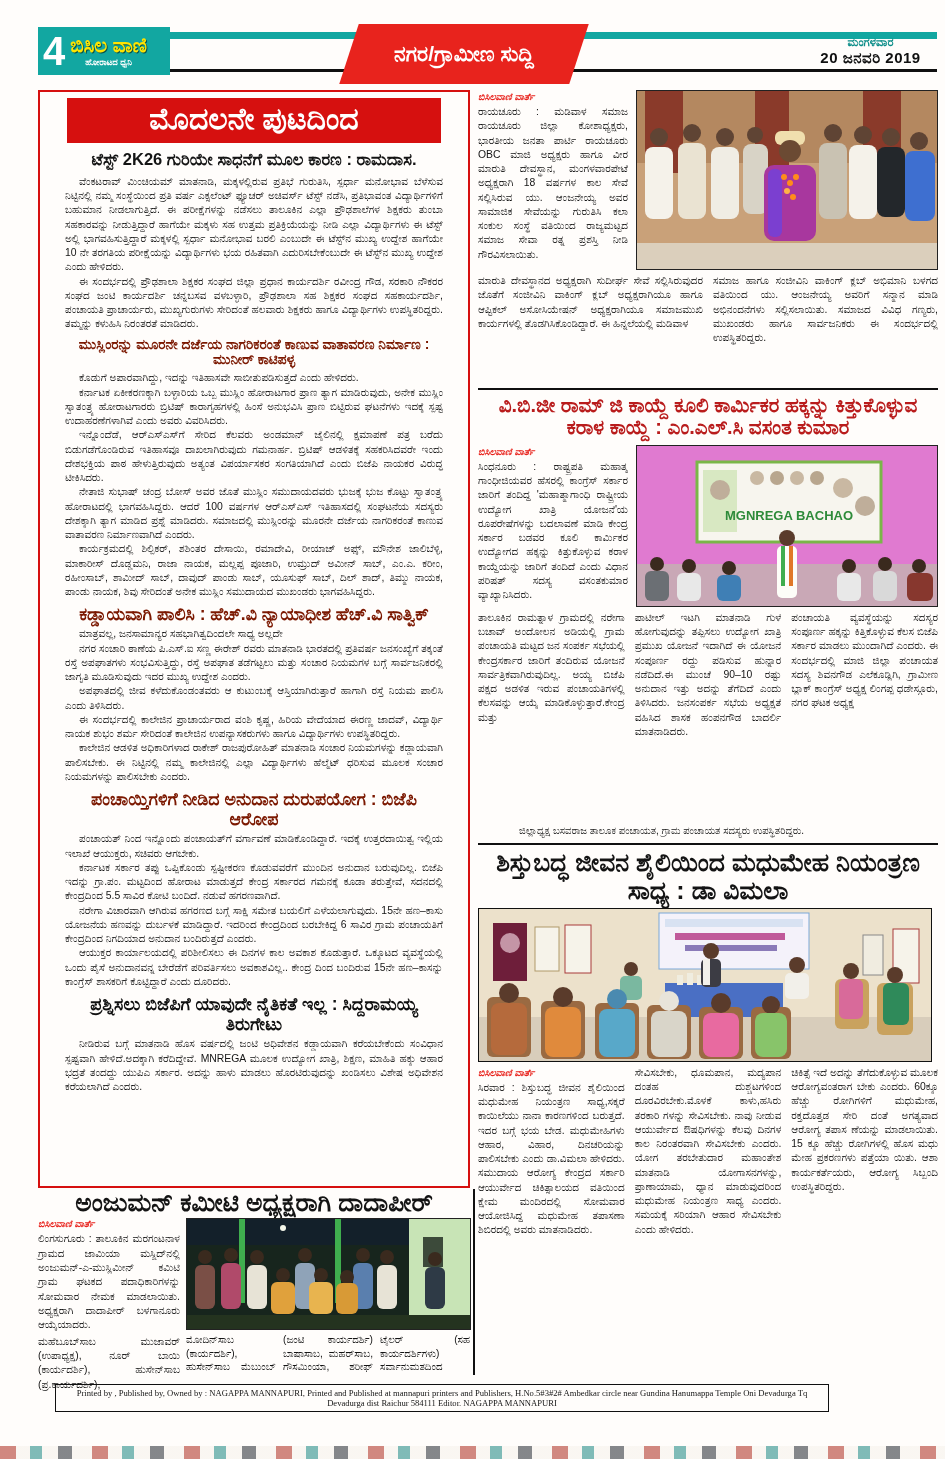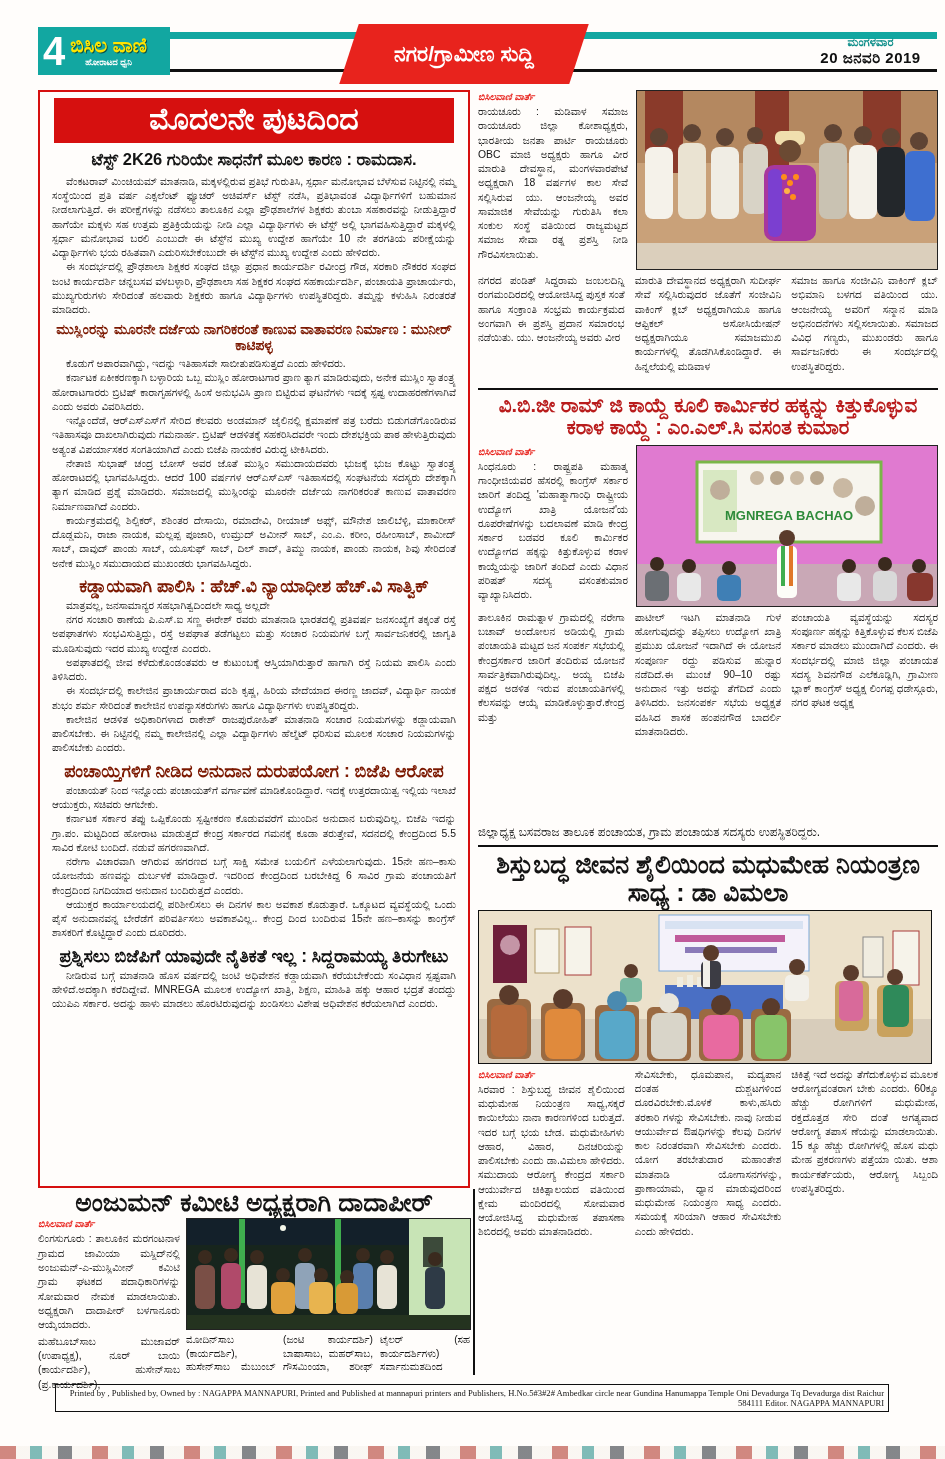--- a/index.html
+++ b/index.html
@@ -14,21 +14,21 @@
   .tagline{color:#fff;font-size:8.5px;font-weight:bold;text-align:center;margin-top:2px;}
   .black-line{position:absolute;left:162px;top:69px;width:775px;height:3px;background:#101010;z-index:2;}
   .red-para{position:absolute;left:349px;top:24px;width:230px;height:60px;background:#e8231d;
             transform:skewX(-18deg);z-index:3;display:flex;align-items:center;justify-content:center;}
   .red-para span{transform:skewX(18deg);color:#fff;font-weight:bold;font-size:21px;white-space:nowrap;}
   .hdr-date{position:absolute;left:804px;top:36px;width:133px;text-align:center;z-index:4;}
   .weekday{color:#0c8d88;font-weight:bold;font-size:11.5px;}
   .dateline{color:#101010;font-weight:bold;font-size:15px;letter-spacing:.5px;}
   
   .left-box{position:absolute;left:38px;top:90px;width:432px;height:1098px;border:2px solid #d6100f;
-            box-sizing:border-box;padding:4px 12px;overflow:hidden;background:#fffdfb;}
+            box-sizing:border-box;padding:4px 25px;overflow:hidden;background:#fffdfb;}
   .cont-banner{background:#d6100f;color:#fff;text-align:center;font-weight:bold;font-size:30px;
                padding:4px 0 6px;margin:2px 2px 7px;}
   .lead{font-weight:bold;font-size:16.5px;text-align:center;margin:2px 0 5px;line-height:1.2;}
   .body p{font-size:10.4px;line-height:1.37;text-align:justify;margin:0;text-indent:14px;}
   .sec-h{text-align:center;font-weight:bold;margin:5px 0 3px;line-height:1.15;}
   .h-sm{font-size:13.8px;color:#7b1800;}
   .h-lg{font-size:17.5px;color:#7b1800;}
   .h-black{color:#101010;}
   
   .anjuman{position:absolute;left:38px;top:1189px;width:432px;}
@@ -45,25 +45,25 @@
   .right{position:absolute;left:478px;top:88px;width:460px;}
   .art-head{font-weight:bold;text-align:center;line-height:1.12;}
   .h-award{font-size:21px;}
   .h-blue{font-size:20px;color:#b91c1c;margin:4px 0 6px;}
   .h-diab{font-size:25px;margin:3px 0 4px;}
   .row{display:flex;gap:8px;margin-top:2px;}
   .intro{width:150px;font-size:10.4px;line-height:1.37;text-align:justify;overflow:hidden;}
   .cols{display:flex;gap:10px;margin-top:4px;}
   .cols .c{flex:1;font-size:10.4px;line-height:1.37;text-align:justify;overflow:hidden;}
   .divider{border:none;border-top:2px solid #101010;margin:6px 0 3px;}
-  .closing{font-size:12px;margin-top:2px;text-align:justify;}
+  .closing{font-size:10px;margin-top:2px;text-align:justify;margin-left:41px;}
   .vline{position:absolute;left:473px;top:1189px;width:2px;height:186px;background:#101010;}
   
-  .footer{position:absolute;left:55px;top:1384px;width:834px;border:1px solid #101010;
-          font-family:"Liberation Serif",serif;font-size:8.6px;text-align:right;padding:3px 4px;box-sizing:border-box;}
+  .footer{position:absolute;left:55px;top:1384px;width:774px;border:1px solid #101010;
+          font-family:"Liberation Serif",serif;font-size:8.6px;text-align:center;padding:3px 4px;box-sizing:border-box;}
   .bottom-strip{position:absolute;left:0;top:1446px;width:945px;height:13px;opacity:.6;
     background:repeating-linear-gradient(90deg,#b23a2e 0 16px,#f6f2ec 16px 30px,#2a8f8a 30px 42px,#f6f2ec 42px 58px,#33383f 58px 72px,#f6f2ec 72px 92px);}
 </style>
 </head>
 <body>
 
 <div class="page">
 
   <div class="teal-strip"></div>
   <div class="hdr-left">
@@ -214,21 +214,20 @@
             <rect x="131" y="78" width="14" height="68" rx="6" fill="#7b3fd0"></rect>
             <circle cx="147" cy="86" r="3" fill="#ff8c1a"></circle>
               <circle cx="153" cy="92" r="3" fill="#ff8c1a"></circle>
             <circle cx="159" cy="86" r="3" fill="#ff8c1a"></circle>
               <circle cx="150" cy="100" r="3" fill="#ffb347"></circle>
             <circle cx="156" cy="106" r="3" fill="#ff8c1a"></circle>
           </g>
         </svg>
       </div>
       <div class="cols">
-        <div class="c" style="height:108px">ನಗರದ ಪಂಡಿತ್ ಸಿದ್ದರಾಮ ಜಂಬಲದಿನ್ನಿ ರಂಗಮಂದಿರದಲ್ಲಿ ಆಯೋಜಿಸಿದ್ದ ಪುಸ್ತಕ ಸಂತೆ ಹಾಗೂ ಸಂಕ್ರಾಂತಿ ಸಂಭ್ರಮ ಕಾರ್ಯಕ್ರಮದ ಅಂಗವಾಗಿ ಈ ಪ್ರಶಸ್ತಿ ಪ್ರದಾನ ಸಮಾರಂಭ ನಡೆಯಿತು. ಯು. ಆಂಜನೇಯ್ಯ ಅವರು ವೀರ</div>
         <div class="c" style="height:108px">ಮಾರುತಿ ದೇವಸ್ಥಾನದ ಅಧ್ಯಕ್ಷರಾಗಿ ಸುದೀರ್ಘ ಸೇವೆ ಸಲ್ಲಿಸಿರುವುದರ ಜೊತೆಗೆ ಸಂಜೀವಿನಿ ವಾಕಿಂಗ್ ಕ್ಲಬ್ ಅಧ್ಯಕ್ಷರಾಗಿಯೂ ಹಾಗೂ ಆಪ್ಟಿಕಲ್ ಅಸೋಸಿಯೇಷನ್ ಅಧ್ಯಕ್ಷರಾಗಿಯೂ ಸಮಾಜಮುಖಿ ಕಾರ್ಯಗಳಲ್ಲಿ ತೊಡಗಿಸಿಕೊಂಡಿದ್ದಾರೆ. ಈ ಹಿನ್ನಲೆಯಲ್ಲಿ ಮಡಿವಾಳ</div>
         <div class="c" style="height:108px">ಸಮಾಜ ಹಾಗೂ ಸಂಜೀವಿನಿ ವಾಕಿಂಗ್ ಕ್ಲಬ್ ಅಭಿಮಾನಿ ಬಳಗದ ವತಿಯಿಂದ ಯು. ಆಂಜನೇಯ್ಯ ಅವರಿಗೆ ಸನ್ಮಾನ ಮಾಡಿ ಅಭಿನಂದನೆಗಳು ಸಲ್ಲಿಸಲಾಯಿತು. ಸಮಾಜದ ವಿವಿಧ ಗಣ್ಯರು, ಮುಖಂಡರು ಹಾಗೂ ಸಾರ್ವಜನಿಕರು ಈ ಸಂದರ್ಭದಲ್ಲಿ ಉಪಸ್ಥಿತರಿದ್ದರು.</div>
       </div>
     </div>
 
     <hr class="divider">
 
     <div>
       <div class="art-head h-blue">ವಿ.ಬಿ.ಜೀ ರಾಮ್ ಜಿ ಕಾಯ್ದೆ ಕೂಲಿ ಕಾರ್ಮಿಕರ ಹಕ್ಕನ್ನು ಕಿತ್ತುಕೊಳ್ಳುವ ಕರಾಳ ಕಾಯ್ದೆ : ಎಂ.ಎಲ್.ಸಿ ವಸಂತ ಕುಮಾರ</div>
       <div class="row">

